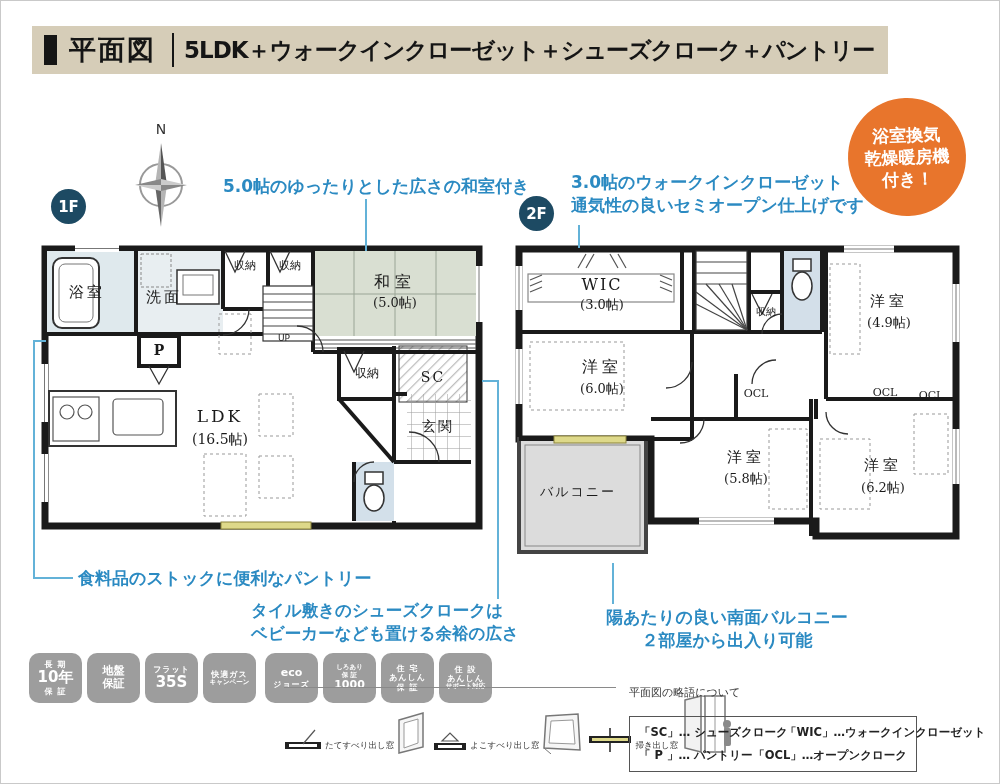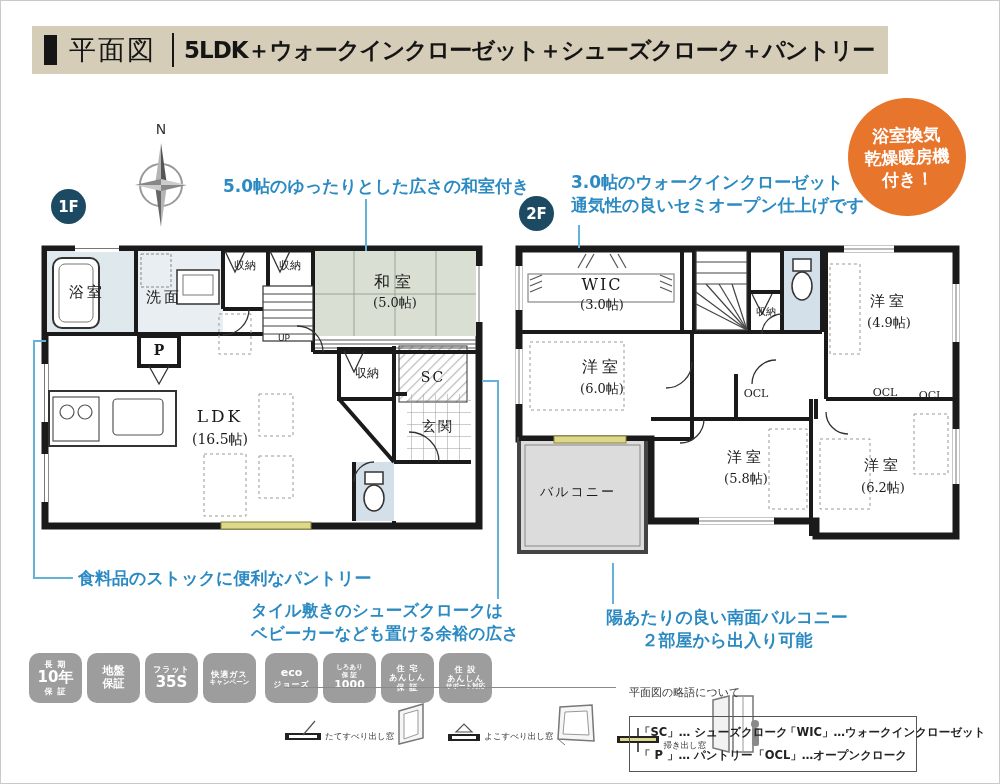--- a/index.html
+++ b/index.html
@@ -2,21 +2,21 @@
 <html><head>
 <meta charset="utf-8">
 <style>
 *{margin:0;padding:0;box-sizing:border-box}
 body{font-family:"DejaVu Sans","Liberation Sans",sans-serif;background:#fff}
 .page{position:relative;width:1000px;height:784px;background:#fff;border:1px solid #c9c9c9;overflow:hidden}
 .abs{position:absolute}
 
 .header{left:31px;top:25px;width:856px;height:48px;background:#d6cdb8;display:flex;align-items:center;padding:0 12px;color:#151515}
 .header .bar{width:13px;height:30px;background:#151515;margin-right:12px}
-.header .title{font-size:27px;font-weight:normal;letter-spacing:2px}
+.header .title{font-size:27px;font-weight:bold;letter-spacing:2px}
 .header .divider{width:2px;height:34px;background:#151515;margin:0 10px 0 16px}
 .header .subtitle{font-size:23px;font-weight:bold;letter-spacing:-1px}
 
 .orange-badge{left:847px;top:97px;width:118px;height:118px;border-radius:50%;background:#e8752c;color:#fff;display:flex;flex-direction:column;align-items:center;justify-content:center;text-align:center;font-weight:bold;line-height:22px;font-size:17px;transform:rotate(-2deg)}
 
 .floor-badge{width:35px;height:35px;border-radius:50%;background:#1d4a63;color:#fff;font-weight:bold;font-size:15px;display:flex;align-items:center;justify-content:center}
 
 .note{color:#2b8ac2;font-weight:bold;font-size:17px;line-height:23px;white-space:nowrap}
 
 .rl{position:absolute;transform:translate(-50%,-50%);font-family:"DejaVu Serif","Liberation Serif",serif;color:#1a1a1a;white-space:nowrap;text-align:right}
@@ -25,21 +25,21 @@
 .badge-row{display:flex;gap:5px}
 .badge{width:53px;height:50px;border-radius:10px;background:#9d9d9d;color:#fff;display:flex;flex-direction:column;align-items:center;justify-content:center;text-align:center;font-weight:bold;line-height:1.15}
 .badge .s{font-size:8px;letter-spacing:1px}
 .badge .xs{font-size:6.5px;letter-spacing:0}
 .badge .m{font-size:11px}
 .badge .b{font-size:15px}
 
 .legend-title{font-size:11px;color:#333}
 .legend-rule{height:1px;background:#8a8a8a;margin-top:2px}
 .win-legend{left:283px;top:684px;width:332px}
-.win-row{display:flex;align-items:center;gap:20px;margin-top:6px}
+.win-row{display:flex;align-items:flex-end;gap:6px;margin-top:6px}
 .win-group{display:flex;align-items:flex-end;gap:3px}
 .win-label{font-size:8.5px;color:#333;white-space:nowrap;margin-bottom:2px}
 .abbr-legend{left:628px;top:684px;width:288px}
 .abbr-box{border:1.5px solid #555;margin-top:16px;padding:8px 9px;display:flex;flex-direction:column;gap:8px}
 .abbr-line{display:flex;font-size:11.5px;font-weight:bold;color:#222;white-space:nowrap}
 .abbr-line .c1{width:146px}
 </style>
 </head>
 <body>
 

